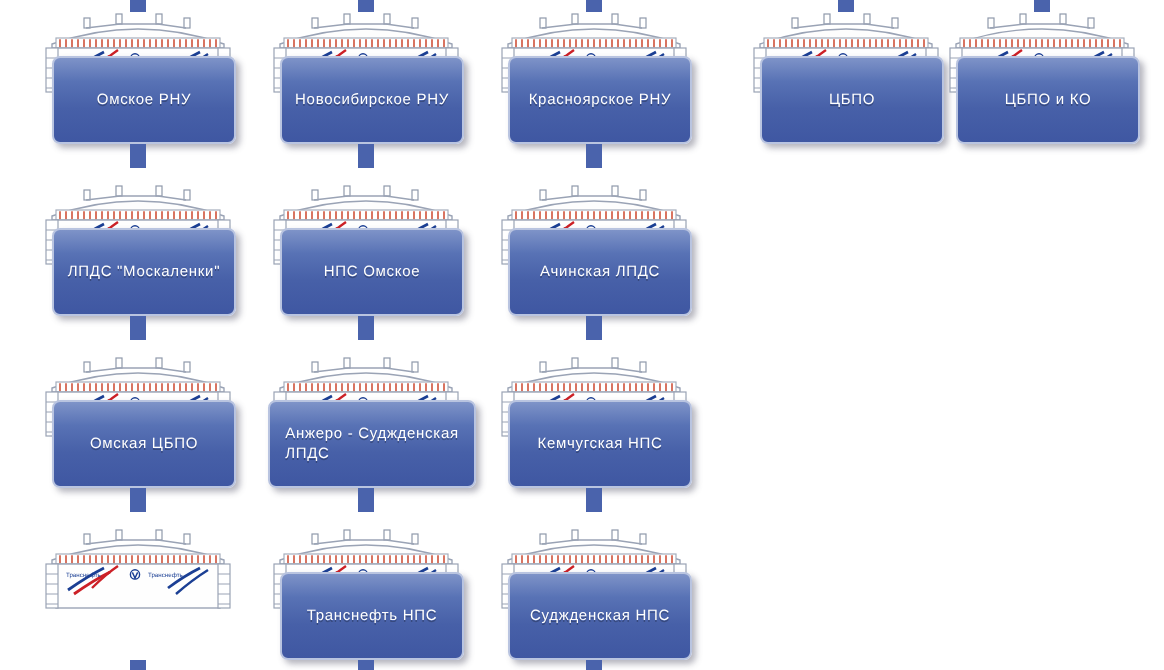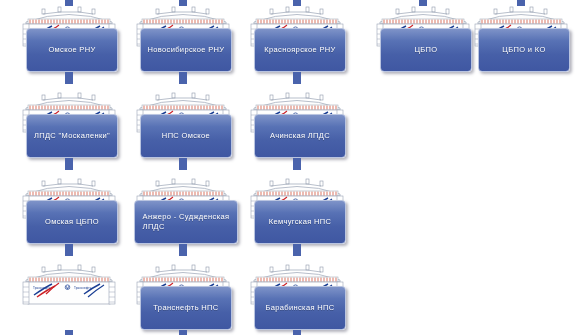--- a/index.html
+++ b/index.html
@@ -1117,17 +1117,17 @@
     <path d="M66 33 Q74 26 82 21" stroke="#1b3f94" stroke-width="1.2" fill="none"></path>
 
     <text x="11" y="24.5" font-family="Liberation Sans, sans-serif" font-size="3.1" fill="#1b3f94">Транснефть</text>
     <text x="52" y="24.5" font-family="Liberation Sans, sans-serif" font-size="3.1" fill="#1b3f94">Транснефть</text>
 
     <circle cx="45.5" cy="23.2" r="2.3" fill="none" stroke="#1b3f94" stroke-width="0.7"></circle>
     <path d="M44.2 22.2 L45.5 25 L46.8 22.2" stroke="#1b3f94" stroke-width="0.7" fill="none"></path>
   </svg>
       </div>
         <div class="plate">
-          <span class="plate-text">Барабинская НПС</span>
+          <span class="plate-text">Суджденская НПС</span>
         </div>
         <div class="conn conn-bot" style="top:68px;"></div>
       </div>
   </div>
 
 </body></html>

